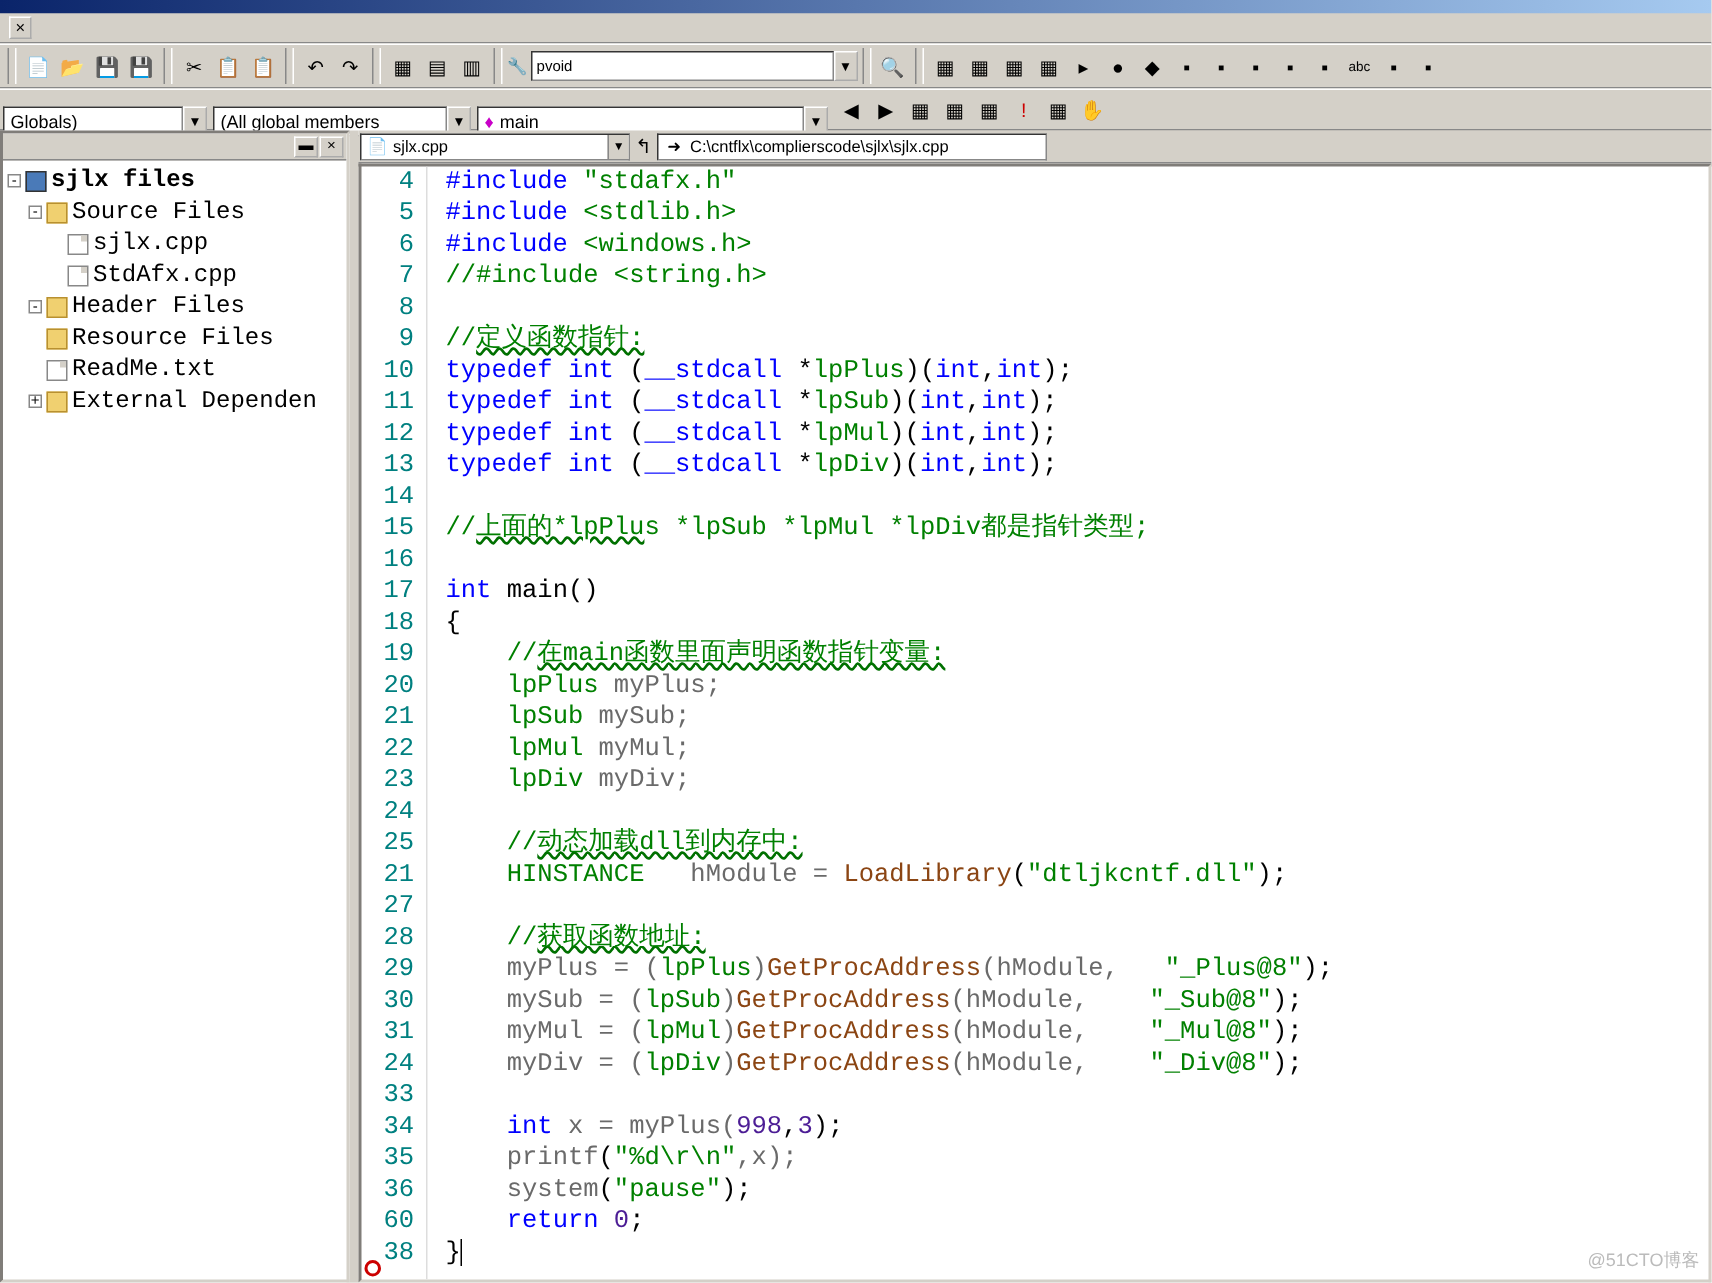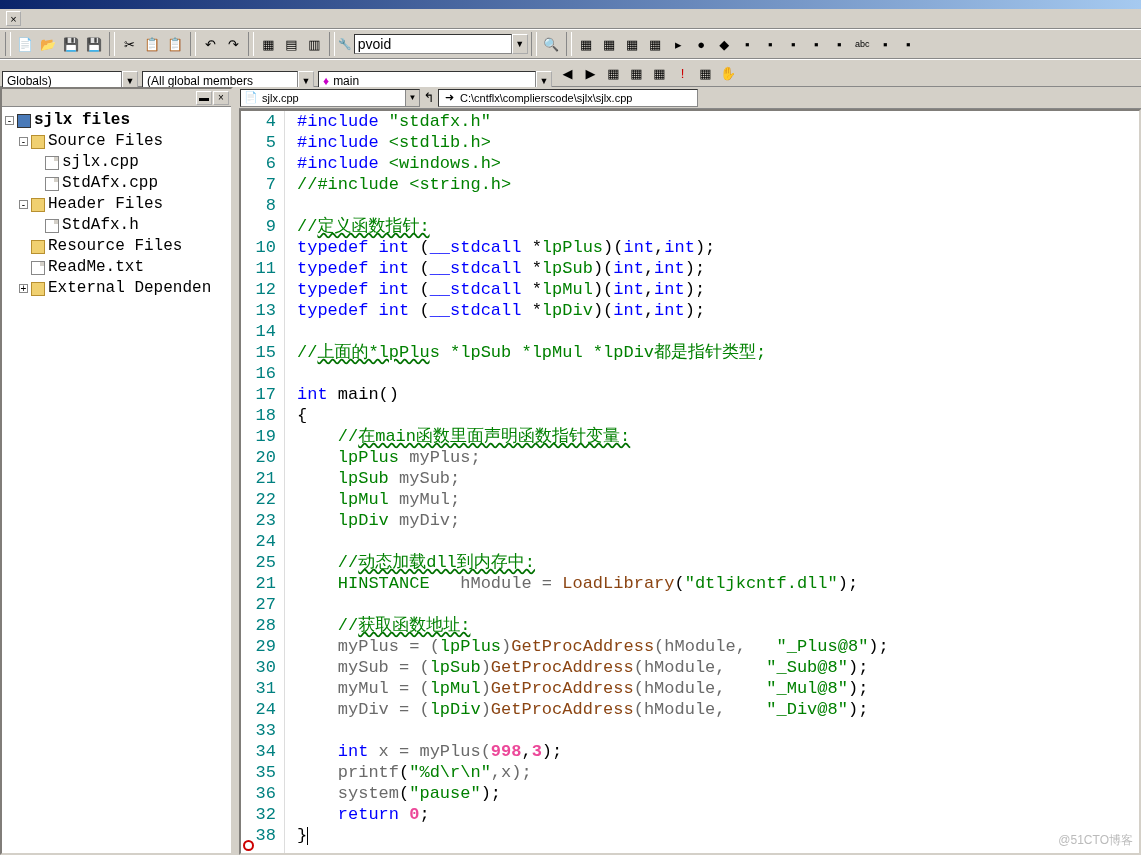--- a/index.html
+++ b/index.html
@@ -6,21 +6,21 @@
 body { font-family: "MS Sans Serif", Tahoma, sans-serif; font-size: 11px; background: #d4d0c8; width: 1141px; height: 855px; overflow: hidden; position: relative; }
 .titlebar { background: linear-gradient(to right, #0a246a, #a6caf0); color: #fff; height: 9px; width: 100%; }
 .menubar { background: #d4d0c8; border-bottom: 1px solid #888; height: 20px; display: flex; align-items: center; padding-left: 4px; }
 .menubar .mi { padding: 2px 6px; cursor: default; font-size: 12px; color: #000; }
 .menubar .mi u { text-decoration: underline; }
 .menubar .close { margin-left: 2px; width: 15px; height: 15px; background: #d4d0c8; border: 1px outset #fff; display: flex; align-items: center; justify-content: center; font-size: 11px; }
 .toolbar { background: #d4d0c8; border-top: 1px solid #fff; border-bottom: 1px solid #888; height: 30px; display: flex; align-items: center; padding: 2px; }
 .toolbar .sep { width: 6px; height: 24px; border-left: 1px solid #888; border-right: 1px solid #fff; margin: 0 3px; }
 .tbtn { width: 23px; height: 22px; border: 1px solid transparent; display: flex; align-items: center; justify-content: center; font-size: 13px; cursor: default; }
 .wizard { display: flex; align-items: center; height: 22px; }
-.wizard input { height: 20px; width: 158px; border: 1px inset #888; background: #fff; font-size: 14px; padding: 0 3px; }
+.wizard input { height: 20px; width: 202px; border: 1px inset #888; background: #fff; font-size: 10px; padding: 0 3px; }
 .wizard .dd { width: 16px; height: 20px; background: #d4d0c8; border: 1px outset #fff; display: flex; align-items: center; justify-content: center; font-size: 9px; }
 .toolbar2 { background: #d4d0c8; border-top: 1px solid #fff; border-bottom: 1px solid #888; height: 28px; display: flex; align-items: center; padding: 2px; }
 .combo { display: flex; align-items: center; height: 22px; margin-right: 4px; margin-top: 16px; }
 .combo .cbox { height: 20px; background: #fff; border: 1px inset #888; display: flex; align-items: center; padding: 0 4px; font-size: 12px; }
 .combo .dd { width: 16px; height: 20px; background: #d4d0c8; border: 1px outset #fff; display: flex; align-items: center; justify-content: center; font-size: 9px; }
 .main { display: flex; height: calc(855px - 9px - 20px - 30px - 28px); }
 .left-pane { width: 233px; background: #fff; border: 2px inset #d4d0c8; position: relative; display: flex; flex-direction: column; overflow: hidden; }
 .left-titlebar { height: 18px; background: #d4d0c8; border-bottom: 1px solid #888; display: flex; justify-content: flex-end; align-items: center; padding-right: 2px; }
 .left-titlebar .btn { width: 16px; height: 14px; border: 1px outset #fff; background: #d4d0c8; display: flex; align-items: center; justify-content: center; font-size: 10px; margin-left: 1px; }
 .tree { flex: 1; font-family: "Courier New", monospace; font-size: 16px; line-height: 21px; padding: 3px; overflow: hidden; white-space: nowrap; }
@@ -43,21 +43,21 @@
 .nav-bar .nz .dd { width: 14px; height: 16px; background: #d4d0c8; border-left: 1px solid #888; display: flex; align-items: center; justify-content: center; font-size: 8px; }
 .editor { flex: 1; display: flex; background: #fff; font-family: "Courier New", monospace; font-size: 17px; line-height: 21px; border: 2px inset #d4d0c8; overflow: hidden; position: relative; }
 .gutter { width: 44px; text-align: right; color: #008080; padding-right: 8px; user-select: none; border-right: 1px solid #ddd; }
 .gutter .ln { height: 21px; }
 .gutter .bullet { position: absolute; left: 2px; bottom: 2px; width: 11px; height: 11px; border: 2px solid #c00; border-radius: 50%; background: #fff; }
 .code { flex: 1; white-space: pre; padding-left: 12px; position: relative; }
 .code .line { height: 21px; }
 .kw { color: #0000ff; }
 .str-c, .inc { color: #008000; }
 .cmt { color: #008000; }
-.num-c { color: #ec4899; font-weight: bold; }
+.num-c { color: #4c1d95; }
 .typ { color: #008000; }
 .ul { text-decoration: underline wavy #007000; }
 .id-gray { color: #6a6a6a; }
 .fn-brown { color: #8b4513; }
 .caret { display: inline-block; width: 1px; height: 18px; background: #000; vertical-align: middle; }
 .watermark { position: absolute; right: 8px; bottom: 6px; color: #bbb; font-size: 12px; font-family: Arial, sans-serif; }
 </style>
 </head>
 <body>
 
@@ -146,21 +146,20 @@
     <div class="tree" id="tree">
         <div class="node ">
           <span class="pm">-</span>
           <span class="ic ic-proj"></span>
           <b>sjlx files</b>
         </div>
         <div class="node ind1"><span class="pm">-</span><span class="ic ic-fold"></span>Source Files</div>
         <div class="node ind2"><span style="width:12px;display:inline-block;"></span><span class="ic ic-file"></span>sjlx.cpp</div>
         <div class="node ind2"><span style="width:12px;display:inline-block;"></span><span class="ic ic-file"></span>StdAfx.cpp</div>
         <div class="node ind1"><span class="pm">-</span><span class="ic ic-fold"></span>Header Files</div>
-        <div class="node ind2"><span style="width:12px;display:inline-block;"></span><span class="ic ic-file"></span>StdAfx.h</div>
         <div class="node ind1"><span style="width:12px;display:inline-block;"></span><span class="ic ic-fold"></span>Resource Files</div>
         <div class="node ind1"><span style="width:12px;display:inline-block;"></span><span class="ic ic-file"></span>ReadMe.txt</div>
         <div class="node ind1"><span class="pm">+</span><span class="ic ic-fold"></span>External Dependen</div>
       </div>
   </div>
   <div class="splitter"></div>
   <div class="right-pane">
     <div class="nav-bar">
       <div class="nz" style="width:180px;">
         <span class="ic2">📄</span>
@@ -201,21 +200,21 @@
           <div class="ln">27</div>
           <div class="ln">28</div>
           <div class="ln">29</div>
           <div class="ln">30</div>
           <div class="ln">31</div>
           <div class="ln">24</div>
           <div class="ln">33</div>
           <div class="ln">34</div>
           <div class="ln">35</div>
           <div class="ln">36</div>
-          <div class="ln">32</div>
+          <div class="ln">60</div>
           <div class="ln">38</div>
           <div class="bullet"></div>
         </div>
       <div class="code" id="code"><div class="line"><span class="kw">#include </span><span class="str-c">"stdafx.h"</span></div><div class="line"><span class="kw">#include </span><span class="str-c">&lt;stdlib.h&gt;</span></div><div class="line"><span class="kw">#include </span><span class="str-c">&lt;windows.h&gt;</span></div><div class="line"><span class="cmt">//#include &lt;string.h&gt;</span></div><div class="line"></div><div class="line"><span class="cmt">//</span><span class="cmt ul">定义函数指针:</span></div><div class="line"><span class="kw">typedef int </span><span>(</span><span class="kw">__stdcall</span><span> *</span><span class="typ">lpPlus</span><span>)(</span><span class="kw">int</span><span>,</span><span class="kw">int</span><span>);</span></div><div class="line"><span class="kw">typedef int </span><span>(</span><span class="kw">__stdcall</span><span> *</span><span class="typ">lpSub</span><span>)(</span><span class="kw">int</span><span>,</span><span class="kw">int</span><span>);</span></div><div class="line"><span class="kw">typedef int </span><span>(</span><span class="kw">__stdcall</span><span> *</span><span class="typ">lpMul</span><span>)(</span><span class="kw">int</span><span>,</span><span class="kw">int</span><span>);</span></div><div class="line"><span class="kw">typedef int </span><span>(</span><span class="kw">__stdcall</span><span> *</span><span class="typ">lpDiv</span><span>)(</span><span class="kw">int</span><span>,</span><span class="kw">int</span><span>);</span></div><div class="line"></div><div class="line"><span class="cmt">//</span><span class="cmt ul">上面的*lpPlu</span><span class="cmt">s *lpSub *lpMul *lpDiv都是指针类型;</span></div><div class="line"></div><div class="line"><span class="kw">int </span><span>main()</span></div><div class="line"><span>{</span></div><div class="line"><span>    </span><span class="cmt">//</span><span class="cmt ul">在main函数里面声明函数指针变量:</span></div><div class="line"><span>    </span><span class="typ">lpPlus</span><span class="id-gray"> myPlus;</span></div><div class="line"><span>    </span><span class="typ">lpSub</span><span class="id-gray"> mySub;</span></div><div class="line"><span>    </span><span class="typ">lpMul</span><span class="id-gray"> myMul;</span></div><div class="line"><span>    </span><span class="typ">lpDiv</span><span class="id-gray"> myDiv;</span></div><div class="line"></div><div class="line"><span>    </span><span class="cmt">//</span><span class="cmt ul">动态加载dll到内存中:</span></div><div class="line"><span>    </span><span class="typ">HINSTANCE</span><span class="id-gray">   hModule = </span><span class="fn-brown">LoadLibrary</span><span>(</span><span class="str-c">"dtljkcntf.dll"</span><span>);</span></div><div class="line"></div><div class="line"><span>    </span><span class="cmt">//</span><span class="cmt ul">获取函数地址:</span></div><div class="line"><span>    </span><span class="id-gray">myPlus = (</span><span class="typ">lpPlus</span><span class="id-gray">)</span><span class="fn-brown">GetProcAddress</span><span class="id-gray">(hModule,   </span><span class="str-c">"_Plus@8"</span><span>);</span></div><div class="line"><span>    </span><span class="id-gray">mySub = (</span><span class="typ">lpSub</span><span class="id-gray">)</span><span class="fn-brown">GetProcAddress</span><span class="id-gray">(hModule,    </span><span class="str-c">"_Sub@8"</span><span>);</span></div><div class="line"><span>    </span><span class="id-gray">myMul = (</span><span class="typ">lpMul</span><span class="id-gray">)</span><span class="fn-brown">GetProcAddress</span><span class="id-gray">(hModule,    </span><span class="str-c">"_Mul@8"</span><span>);</span></div><div class="line"><span>    </span><span class="id-gray">myDiv = (</span><span class="typ">lpDiv</span><span class="id-gray">)</span><span class="fn-brown">GetProcAddress</span><span class="id-gray">(hModule,    </span><span class="str-c">"_Div@8"</span><span>);</span></div><div class="line"></div><div class="line"><span>    </span><span class="kw">int</span><span class="id-gray"> x = myPlus(</span><span class="num-c">998</span><span>,</span><span class="num-c">3</span><span>);</span></div><div class="line"><span>    </span><span class="id-gray">printf</span><span>(</span><span class="str-c">"%d\r\n"</span><span class="id-gray">,x);</span></div><div class="line"><span>    </span><span class="id-gray">system</span><span>(</span><span class="str-c">"pause"</span><span>);</span></div><div class="line"><span>    </span><span class="kw">return </span><span class="num-c">0</span><span>;</span></div><div class="line"><span>}</span><span class="caret"></span></div></div>
     </div>
   </div>
 </div>
 
 <span class="watermark">@51CTO博客</span>
 

